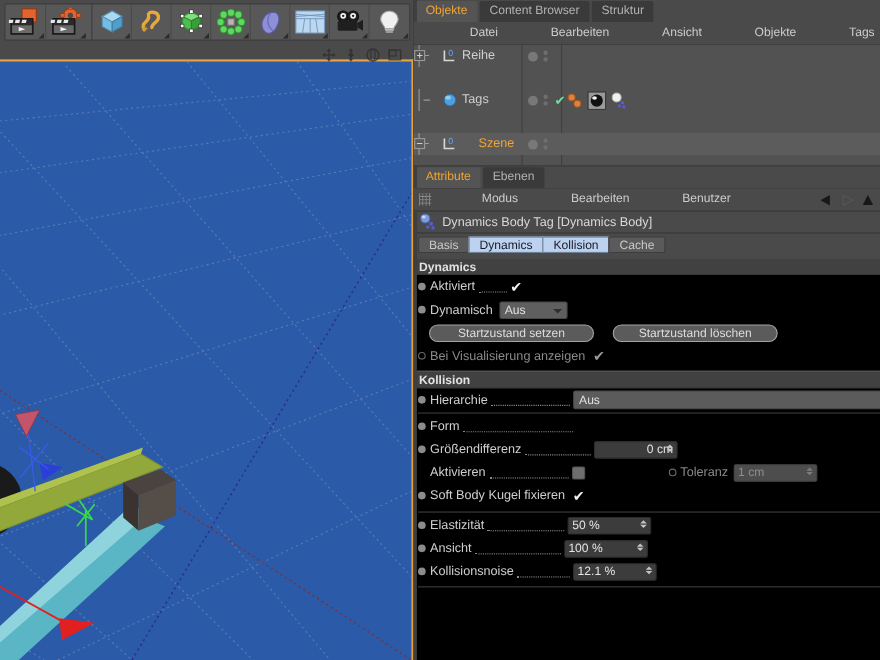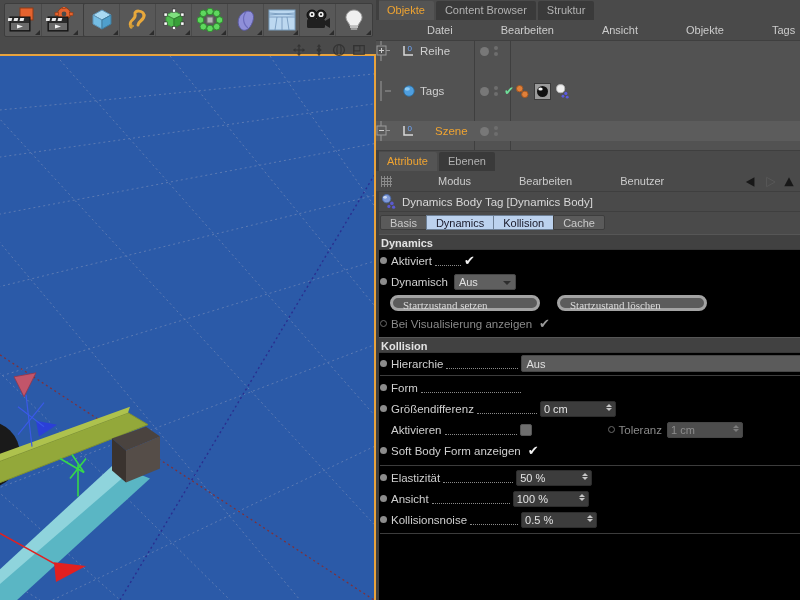--- a/index.html
+++ b/index.html
@@ -114,21 +114,21 @@
     height:16px; background:#5f5f5f; border:1px solid #474747; border-radius:2px;
     display:flex; align-items:center; padding:0 4px; font-size:11px; color:#e0e0e0;
     position:relative;
   }
   .combo .caret { position:absolute; right:4px; top:6px; width:0;height:0;
     border-left:4px solid transparent;border-right:4px solid transparent;border-top:4px solid #2e2e2e; }
   .combo-wide { height:17px; background:#5b5b5b; }
 
   .btn-pill {
     height:16px; line-height:15px; padding:0 10px; border-radius:8px;
-    background:#5b5b5b; border:3px solid #a3a3a3; color:#dcdcdc; font-size:11px; text-align:left;font-family:Liberation Serif, serif;
+    background:#5b5b5b; border:1px solid #a3a3a3; color:#dcdcdc; font-size:11px; text-align:center;
   }
 
   .numfield {
     height:16px; background:#3c3c3c; border:1px solid #2d2d2d; border-radius:2px;
     display:flex; align-items:center; padding:0 3px; font-size:11px; color:#e4e4e4;
     position:relative;
   }
   .numfield.dim { background:#4d4d4d; color:#8e8e8e; border-color:#464646; }
   .spin { position:absolute; right:3px; top:2px; display:flex; flex-direction:column; gap:1px; }
   .spin i { display:block; width:0;height:0; border-left:3px solid transparent;border-right:3px solid transparent; }
@@ -615,21 +615,21 @@
       <div class="prow">
         <span class="bullet"></span>
         <span class="plabel">Form</span>
         <span class="leader" style="max-width:100px;"></span>
       </div>
 
       <div class="prow">
         <span class="bullet"></span>
         <span class="plabel">Größendifferenz</span>
         <span class="leader" style="max-width:60px;"></span>
-        <span class="numfield" style="width:76px;">
+        <span class="numfield" style="width:76px;justify-content:flex-end;">
           <span>0 cm</span>
           <span class="spin">
               <i class="up"></i>
               <i class="dn"></i>
             </span>
         </span>
       </div>
 
       <div class="prow">
         <span class="bullet" style="visibility:hidden"></span>
@@ -642,21 +642,21 @@
           <span>1 cm</span>
           <span class="spin dim">
               <i class="up"></i>
               <i class="dn"></i>
             </span>
         </span>
       </div>
 
       <div class="prow">
         <span class="bullet"></span>
-        <span class="plabel">Soft Body Form anzeigen</span>
+        <span class="plabel">Soft Body Kugel fixieren</span>
         <span class="chkmark" style="margin-left:7px;">✔</span>
       </div>
 
       <div class="hr-sep" style="margin-top:4px;"></div>
 
       <div class="prow">
         <span class="bullet"></span>
         <span class="plabel">Elastizität</span>
         <span class="leader" style="max-width:70px;"></span>
         <span class="numfield" style="width:76px;">
@@ -679,21 +679,21 @@
               <i class="dn"></i>
             </span>
         </span>
       </div>
 
       <div class="prow">
         <span class="bullet"></span>
         <span class="plabel">Kollisionsnoise</span>
         <span class="leader" style="max-width:48px;"></span>
         <span class="numfield" style="width:76px;">
-          <span>0.5 %</span>
+          <span>12.1 %</span>
           <span class="spin">
               <i class="up"></i>
               <i class="dn"></i>
             </span>
         </span>
       </div>
 
       <div class="hr-sep" style="margin-top:3px;"></div>
     </div>
   </div>

